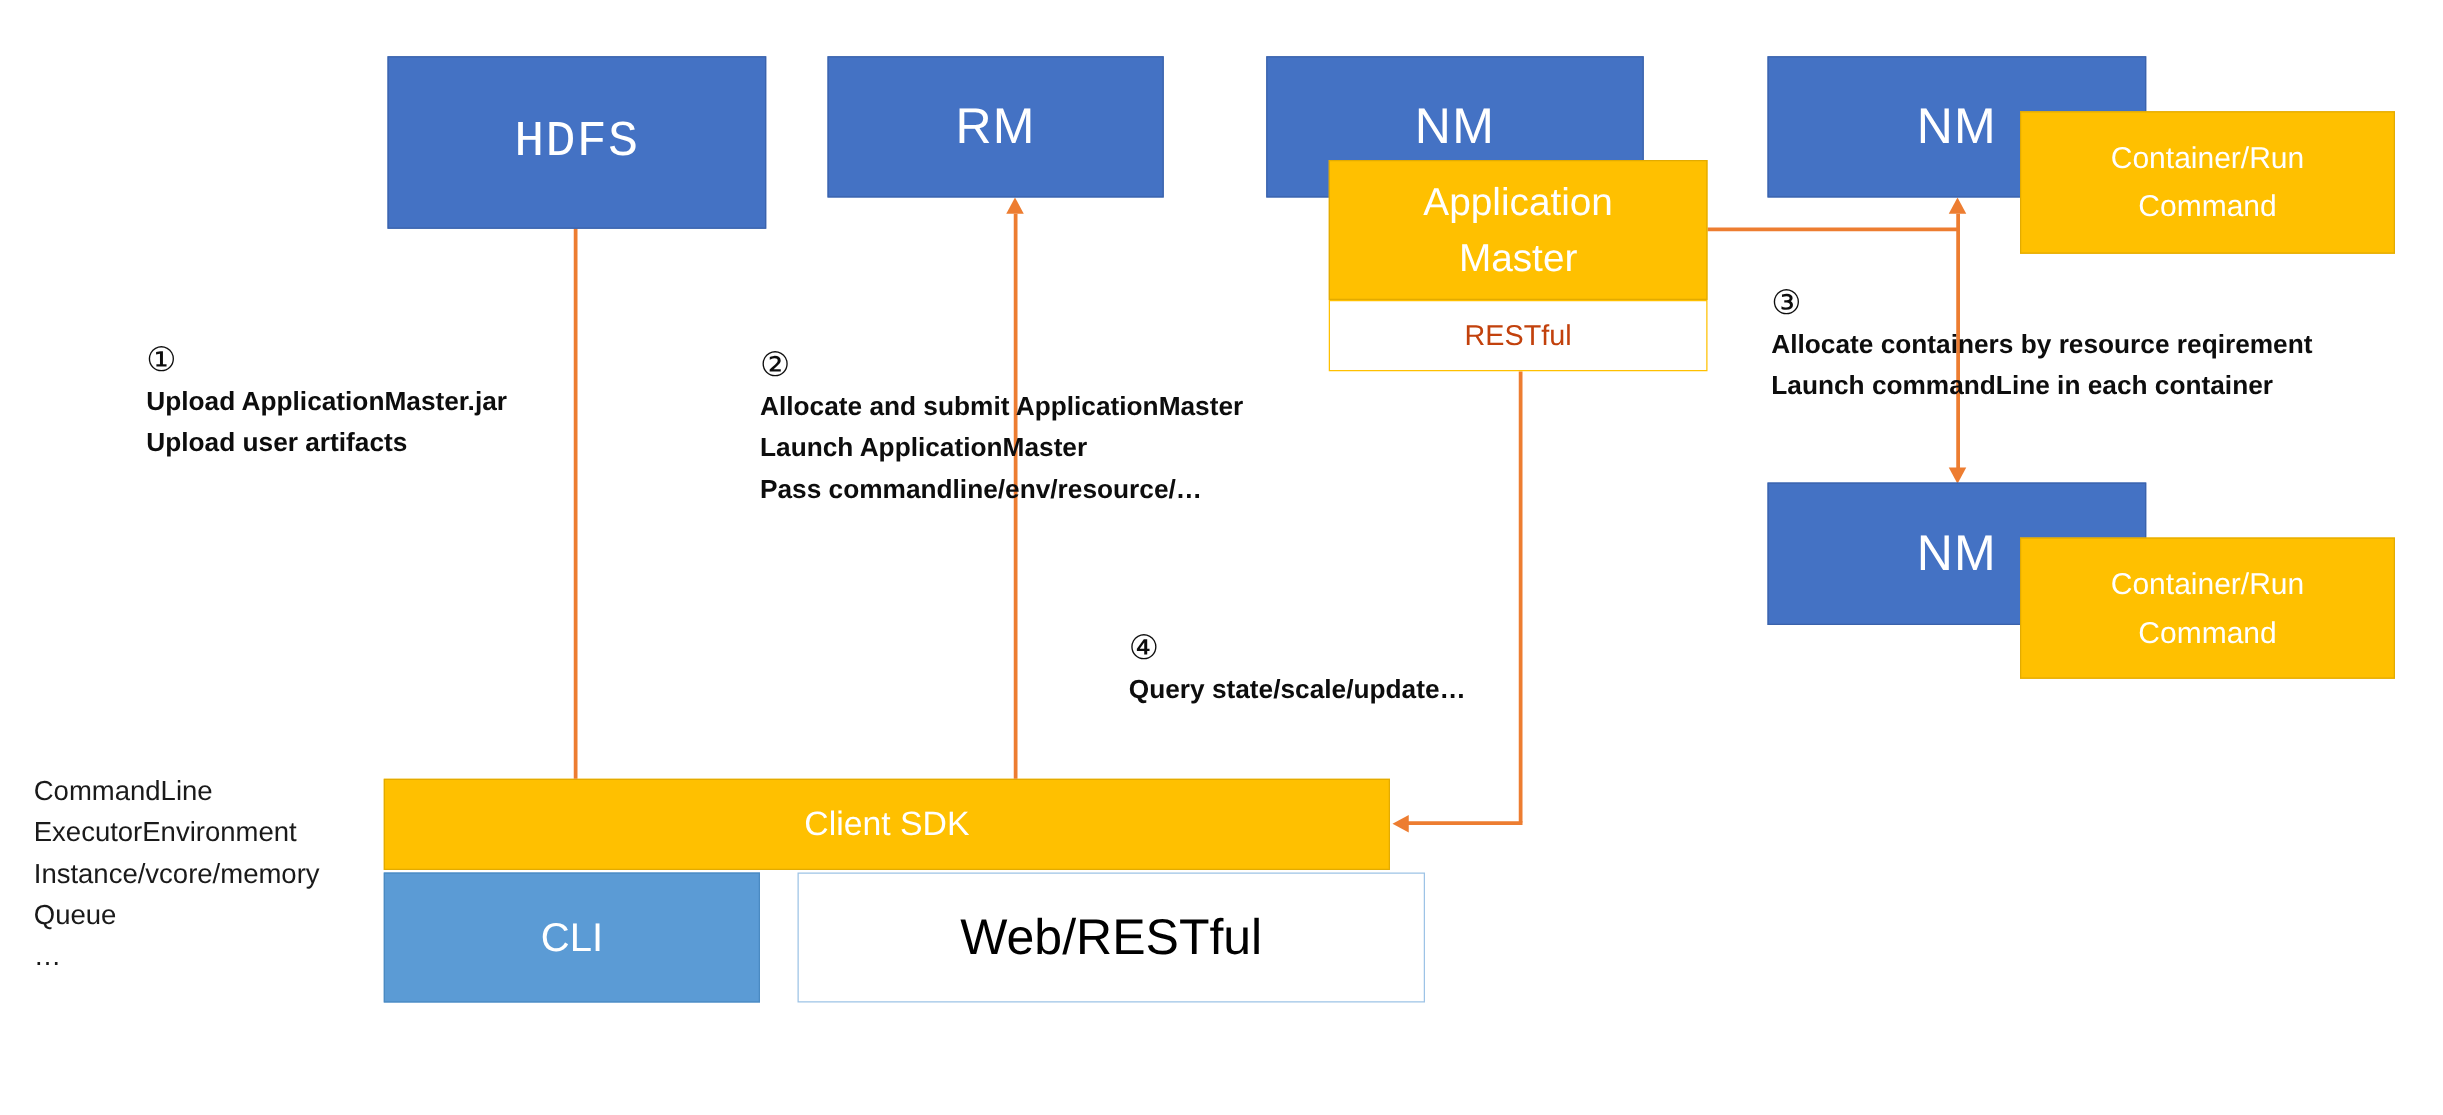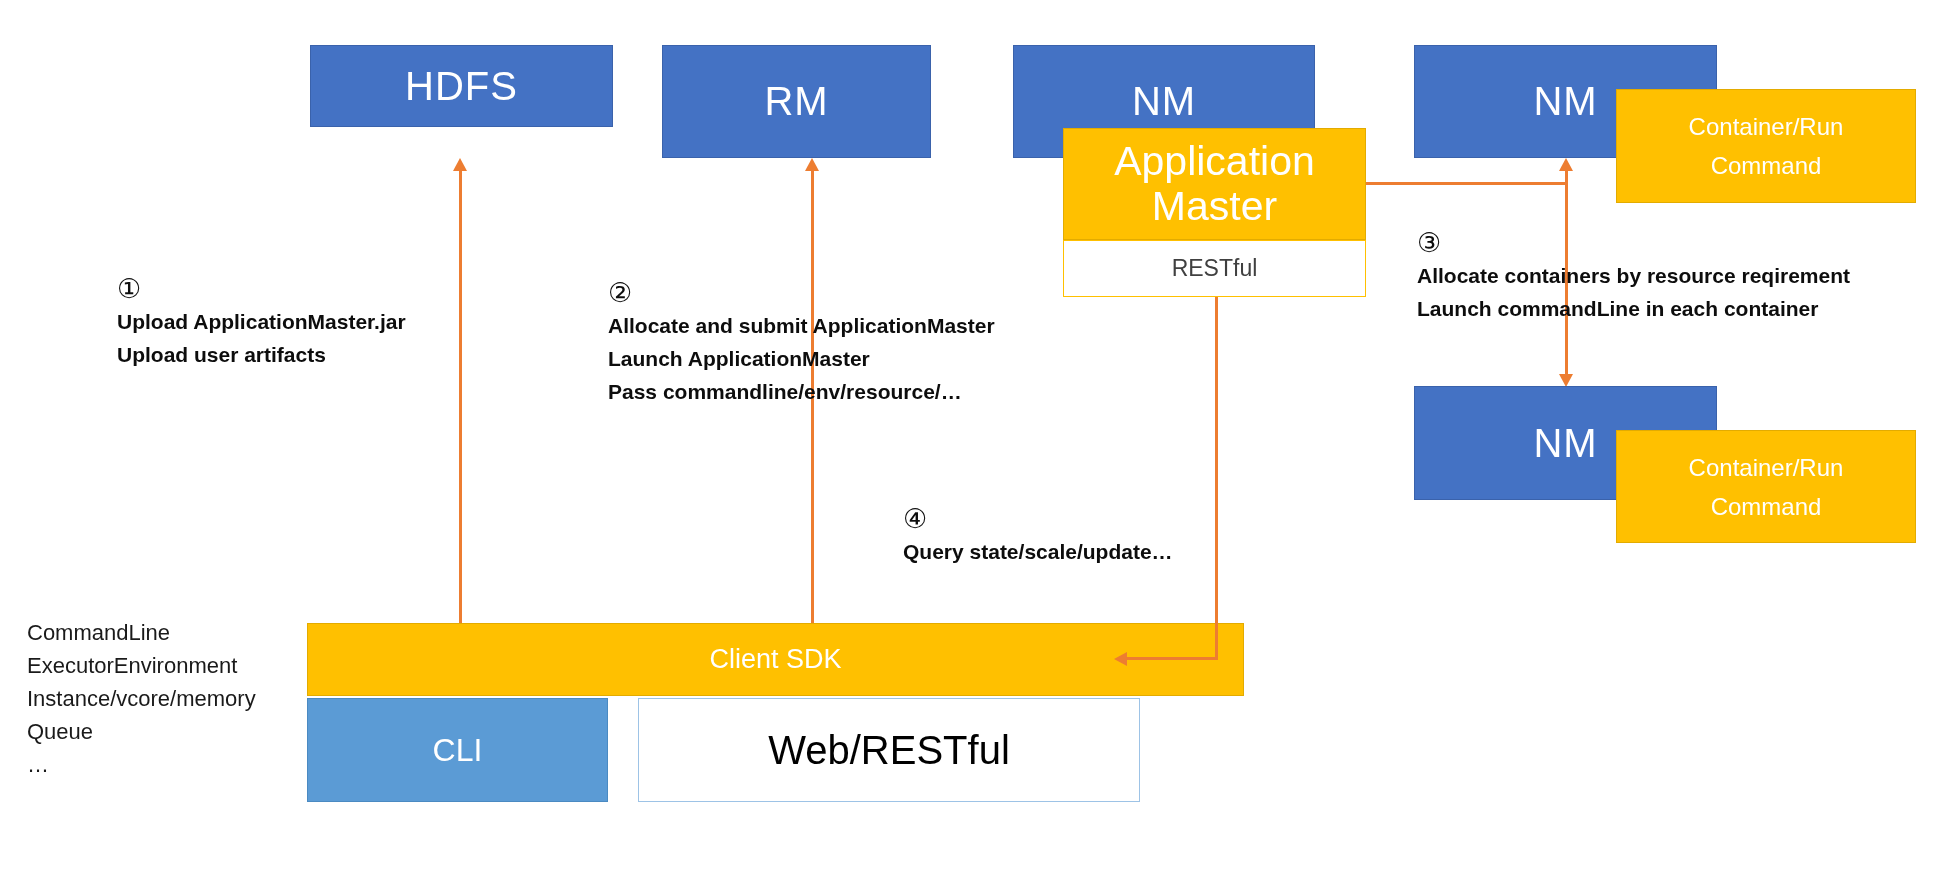--- a/index.html
+++ b/index.html
@@ -5,31 +5,31 @@
   html,body{margin:0;padding:0;background:#ffffff;}
   #canvas{
     position:relative;width:1954px;height:892px;background:#ffffff;overflow:hidden;
     font-family:"Liberation Sans",sans-serif;
   }
   .box{position:absolute;display:flex;flex-direction:column;align-items:center;justify-content:center;
        text-align:center;box-sizing:border-box;}
   .blue{background:#4472C4;border:1px solid #3A62AB;color:#ffffff;}
   .gold{background:#FFC000;border:1px solid #E3AB00;color:#ffffff;text-align:center;}
   .node-label{font-size:40px;letter-spacing:1px;}
-  #hdfs{left:310px;top:45px;width:303px;height:82px;z-index:1;}
+  #hdfs{left:310px;top:45px;width:303px;height:138px;z-index:1;font-family:Liberation Mono, monospace;}
   #rm{left:662px;top:45px;width:269px;height:113px;z-index:1;}
   #nm-top{left:1013px;top:45px;width:302px;height:113px;z-index:1;}
   #nm-right{left:1414px;top:45px;width:303px;height:113px;z-index:1;}
   #nm-right-lower{left:1414px;top:386px;width:303px;height:114px;z-index:1;}
-  #am{left:1063px;top:128px;width:303px;height:112px;z-index:2;font-size:41px;line-height:45px;}
+  #am{left:1063px;top:128px;width:303px;height:112px;z-index:2;font-size:31px;line-height:45px;}
   #restful{left:1063px;top:240px;width:303px;height:57px;z-index:2;background:#ffffff;
-           border:1.5px solid #FFC000;color:#404040;font-size:23px;}
+           border:1.5px solid #FFC000;color:#c2410c;font-size:23px;}
   #crc1{left:1616px;top:89px;width:300px;height:114px;z-index:2;font-size:24px;line-height:39px;}
   #crc2{left:1616px;top:430px;width:300px;height:113px;z-index:2;font-size:24px;line-height:39px;}
-  #client-sdk{left:307px;top:623px;width:937px;height:73px;font-size:27px;}
+  #client-sdk{left:307px;top:623px;width:805px;height:73px;font-size:27px;}
   #cli{left:307px;top:698px;width:301px;height:104px;background:#5B9BD5;border:1px solid #4A8AC2;
        color:#ffffff;font-size:32px;}
   #web-restful{left:610px;top:698px;width:502px;height:104px;background:#ffffff;
        border:1px solid #9DC3E6;color:#000000;font-size:40px;margin-left:28px;}
   .arrow-line{position:absolute;background:#ED7D31;}
   .ah{position:absolute;width:0;height:0;}
   .ah-up{border-left:7px solid transparent;border-right:7px solid transparent;border-bottom:13px solid #ED7D31;}
   .ah-down{border-left:7px solid transparent;border-right:7px solid transparent;border-top:13px solid #ED7D31;}
   .ah-left{border-top:7px solid transparent;border-bottom:7px solid transparent;border-right:13px solid #ED7D31;}
   .note{position:absolute;color:#0d0d0d;font-weight:bold;font-size:21px;line-height:33px;white-space:nowrap;}

